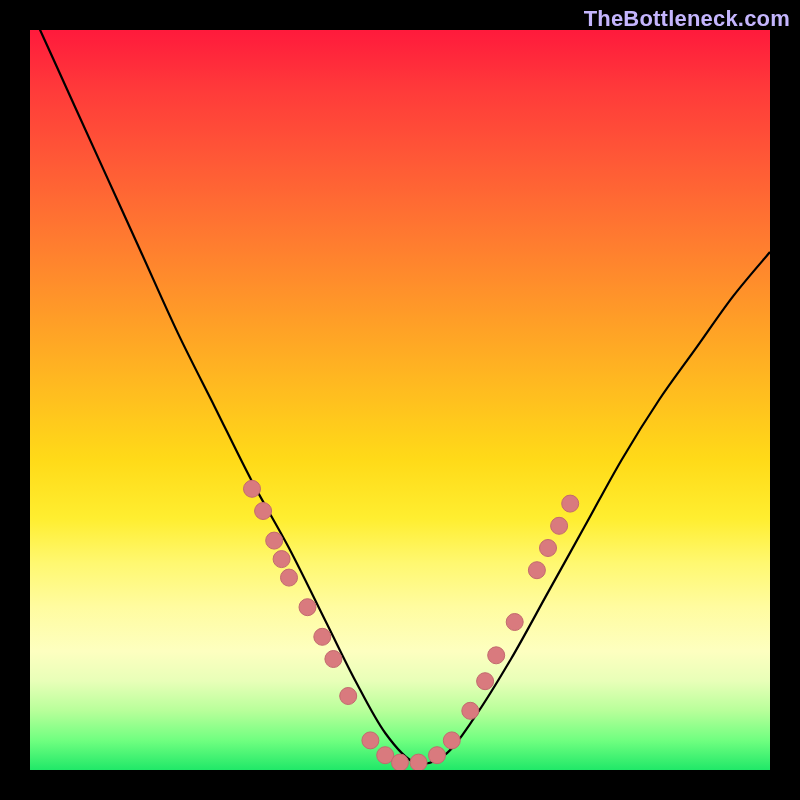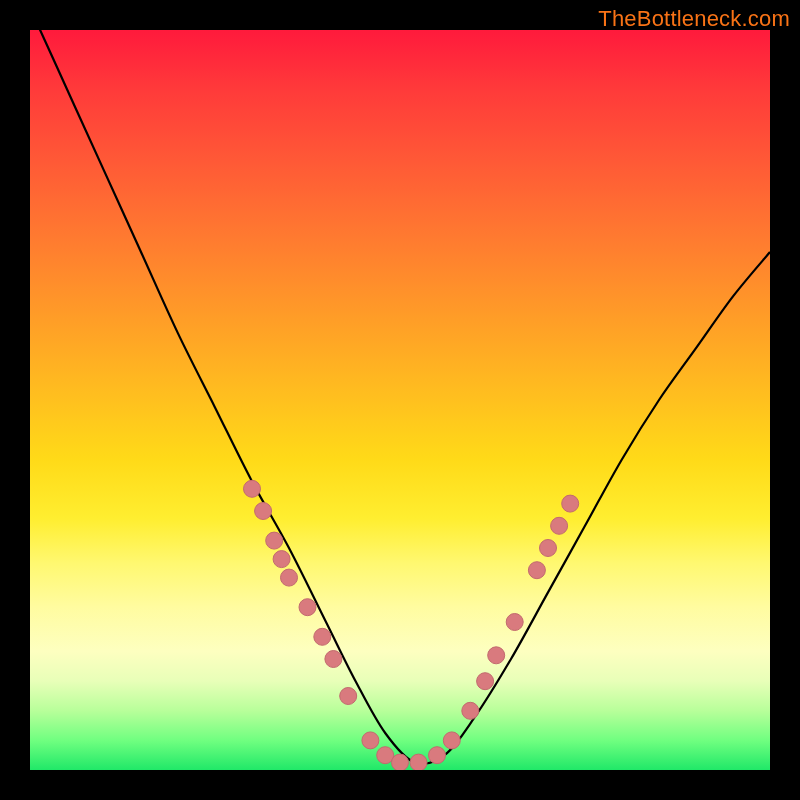--- a/index.html
+++ b/index.html
@@ -41,23 +41,23 @@
       #e8ffb8 88%,
       #b8ff9a 92%,
       #70ff80 96%,
       #20e868 100%
     );
   }
   .watermark {
     position: absolute;
     top: 6px;
     right: 10px;
-    color: #f97316;
+    color: #c4b5fd;
     font-size: 22px;
-    font-weight: 400;
+    font-weight: 700;
     letter-spacing: 0.2px;
   }
   svg.curve {
     position: absolute;
     top: 0;
     left: 0;
     width: 740px;
     height: 740px;
   }
 </style>

